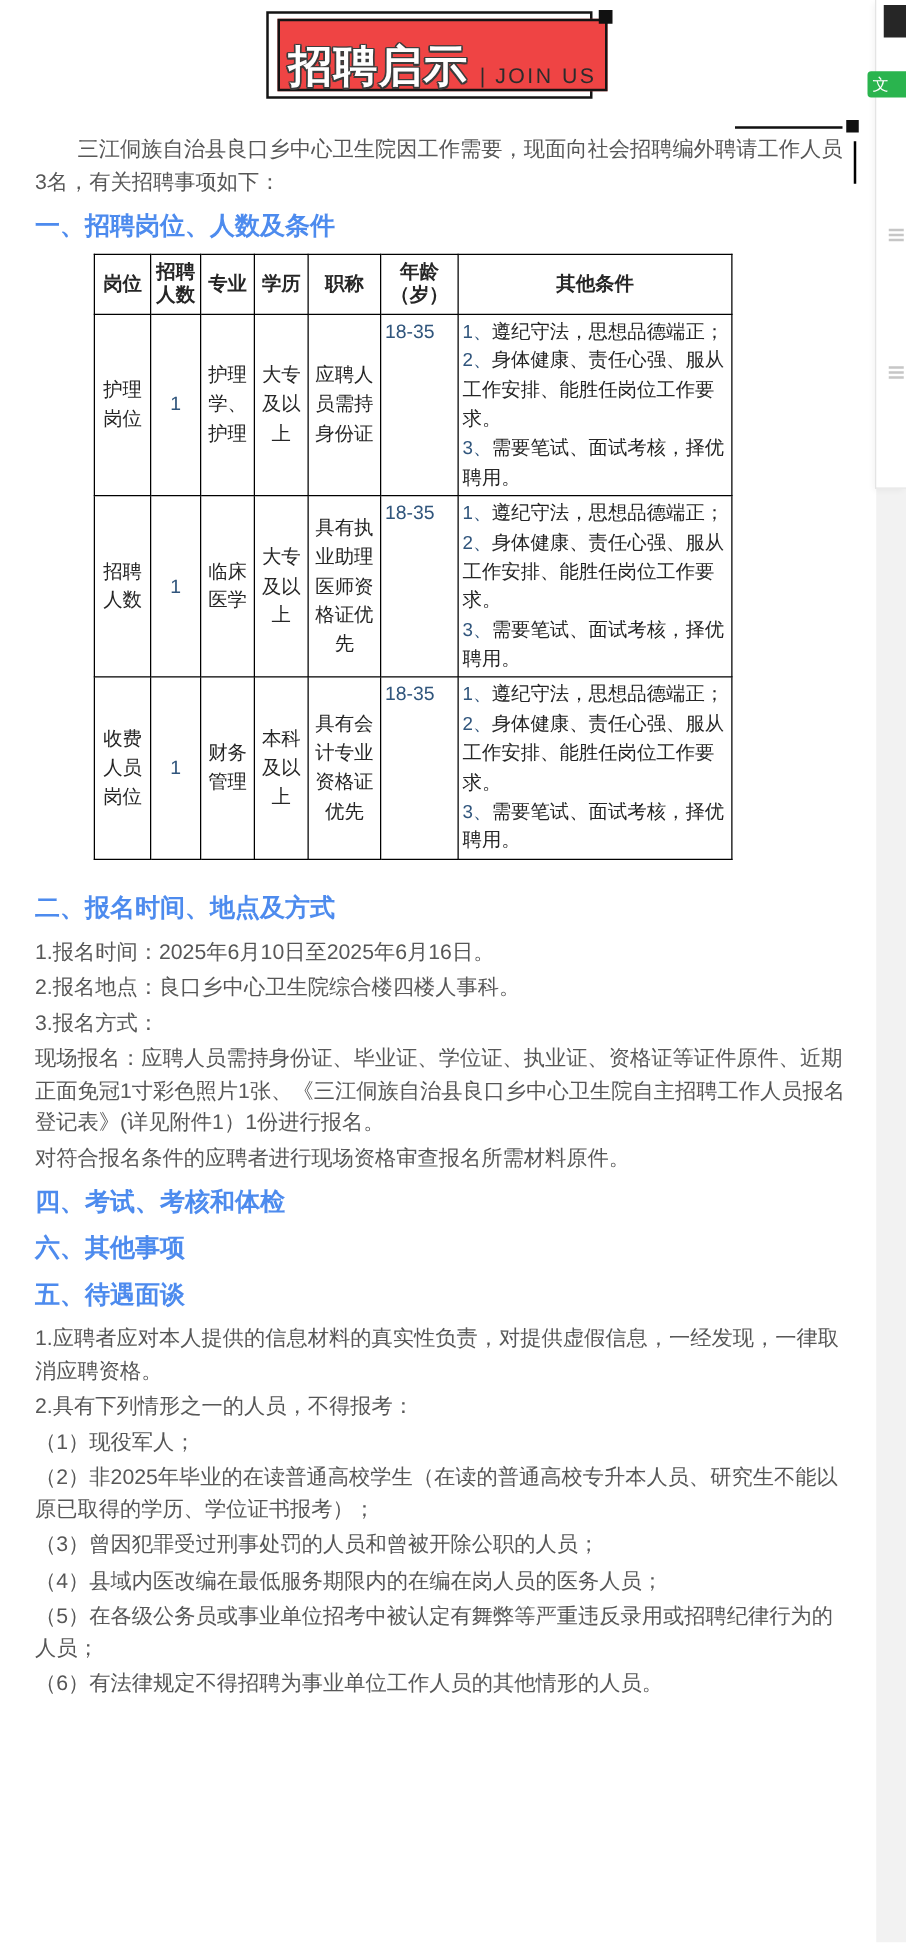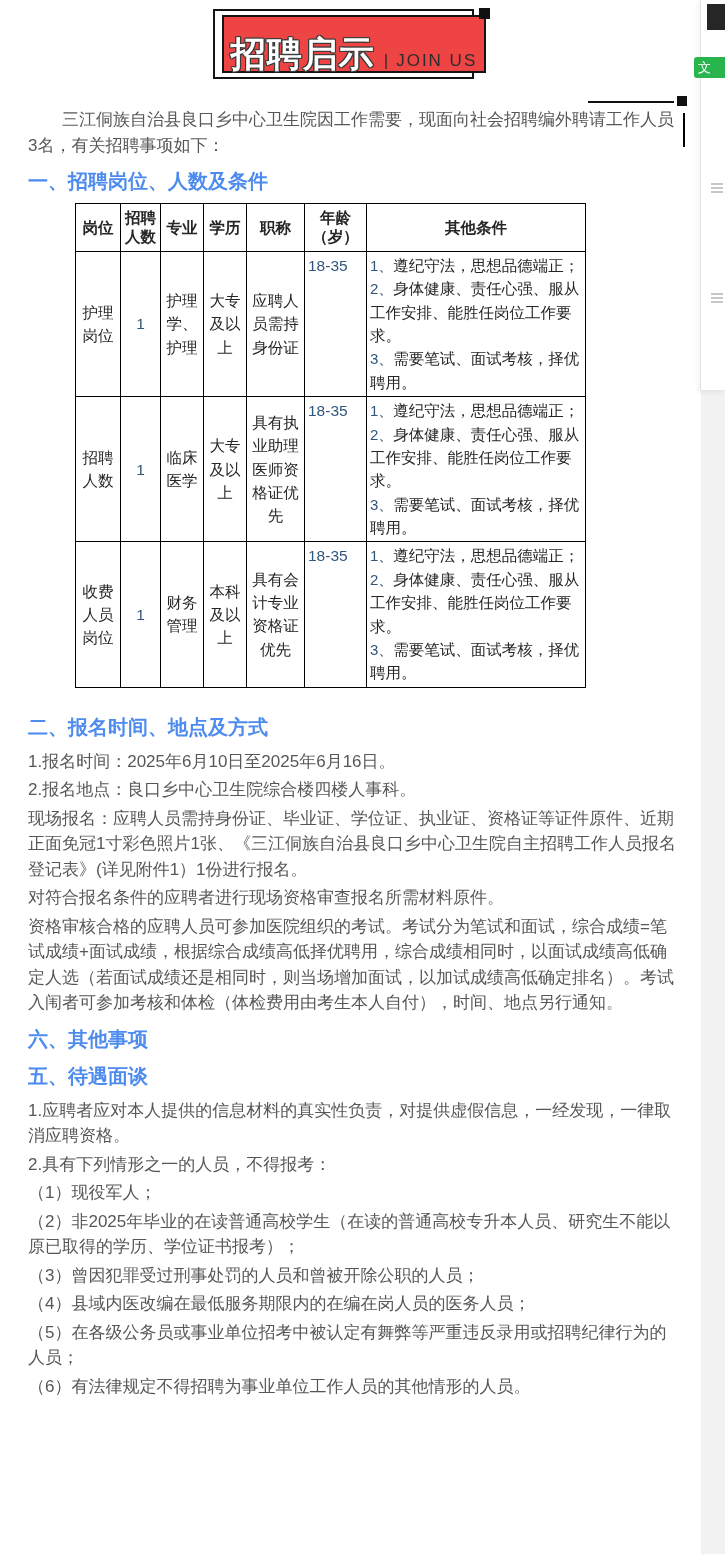--- a/index.html
+++ b/index.html
@@ -134,25 +134,26 @@
         <p class="cond-line"><span class="dig">2、</span><span>身体健康、责任心强、服从工作安排、能胜任岗位工作要求。</span></p>
         <p class="cond-line"><span class="dig">3、</span><span>需要笔试、面试考核，择优聘用。</span></p>
       </td>
     </tr>
   </tbody>
     </table>
 
   <div class="h">二、报名时间、地点及方式</div>
   <p class="p">1.报名时间：2025年6月10日至2025年6月16日。</p>
   <p class="p">2.报名地点：良口乡中心卫生院综合楼四楼人事科。</p>
+  <p class="p">3.报名方式：</p>
   <p class="p">现场报名：应聘人员需持身份证、毕业证、学位证、执业证、资格证等证件原件、近期正面免冠1寸彩色照片1张、《三江侗族自治县良口乡中心卫生院自主招聘工作人员报名登记表》(详见附件1）1份进行报名。</p>
 
   <p class="p">对符合报名条件的应聘者进行现场资格审查报名所需材料原件。</p>
 
-  <p class="p">资格审核合格的应聘人员可参加医院组织的考试。考试分为笔试和面试，综合成绩=笔试成绩+面试成绩，根据综合成绩高低择优聘用，综合成绩相同时，以面试成绩高低确定人选（若面试成绩还是相同时，则当场增加面试，以加试成绩高低确定排名）。考试入闱者可参加考核和体检（体检费用由考生本人自付），时间、地点另行通知。</p>
+  <div class="h">四、考试、考核和体检</div>
 
   <div class="h">六、其他事项</div>
 
   <div class="h">五、待遇面谈</div>
   <p class="p">1.应聘者应对本人提供的信息材料的真实性负责，对提供虚假信息，一经发现，一律取消应聘资格。</p>
   <p class="p">2.具有下列情形之一的人员，不得报考：</p>
   <p class="p">（1）现役军人；</p>
   <p class="p">（2）非2025年毕业的在读普通高校学生（在读的普通高校专升本人员、研究生不能以原已取得的学历、学位证书报考）；</p>
   <p class="p">（3）曾因犯罪受过刑事处罚的人员和曾被开除公职的人员；</p>
   <p class="p">（4）县域内医改编在最低服务期限内的在编在岗人员的医务人员；</p>

